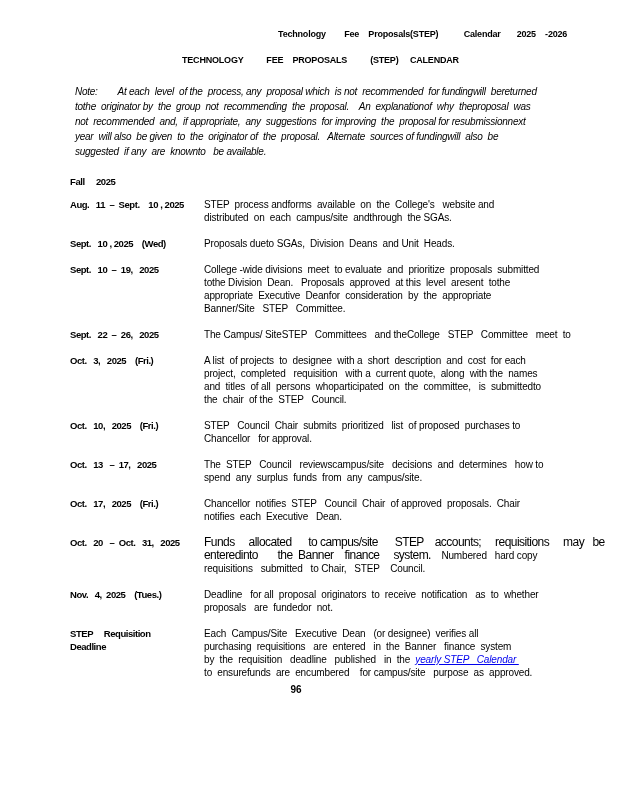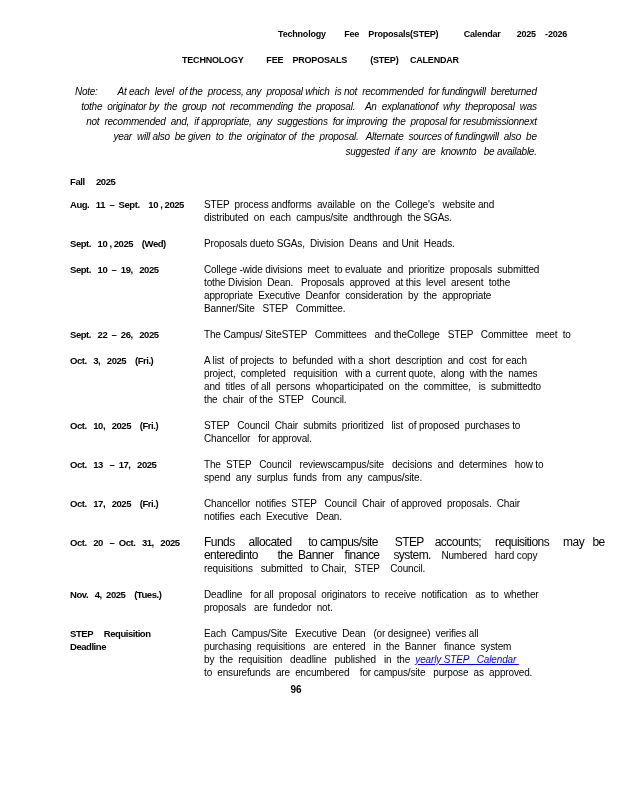--- a/index.html
+++ b/index.html
@@ -31,21 +31,20 @@
     top: 55px;
     font-size: 9px;
     font-weight: bold;
     letter-spacing: -0.2px;
     white-space: pre;
   }
   .note {
     position: absolute;
     left: 75px;
     top: 84px;
-    text-align: right;
   }
   .note-line {
     font-style: italic;
     font-size: 10px;
     line-height: 15px;
     letter-spacing: -0.25px;
     white-space: pre;
   }
   .fall {
     position: absolute;
@@ -154,21 +153,21 @@
         </div>
         <div class="rowbody">
           <div class="line">The Campus/ SiteSTEP   Committees   and theCollege   STEP   Committee   meet  to</div>
         </div>
       </div>
       <div class="row">
         <div class="date">
           <div class="dline">Oct.   3,   2025    (Fri.)</div>
         </div>
         <div class="rowbody">
-          <div class="line">A list  of projects  to  befunded  with a  short  description  and  cost  for each</div>
+          <div class="line">A list  of projects  to  designee  with a  short  description  and  cost  for each</div>
           <div class="line">project,  completed   requisition   with a  current quote,  along  with the  names</div>
           <div class="line">and  titles  of all  persons  whoparticipated  on  the  committee,   is  submittedto</div>
           <div class="line">the  chair  of the  STEP   Council.</div>
         </div>
       </div>
       <div class="row">
         <div class="date">
           <div class="dline">Oct.   10,   2025    (Fri.)</div>
         </div>
         <div class="rowbody">

